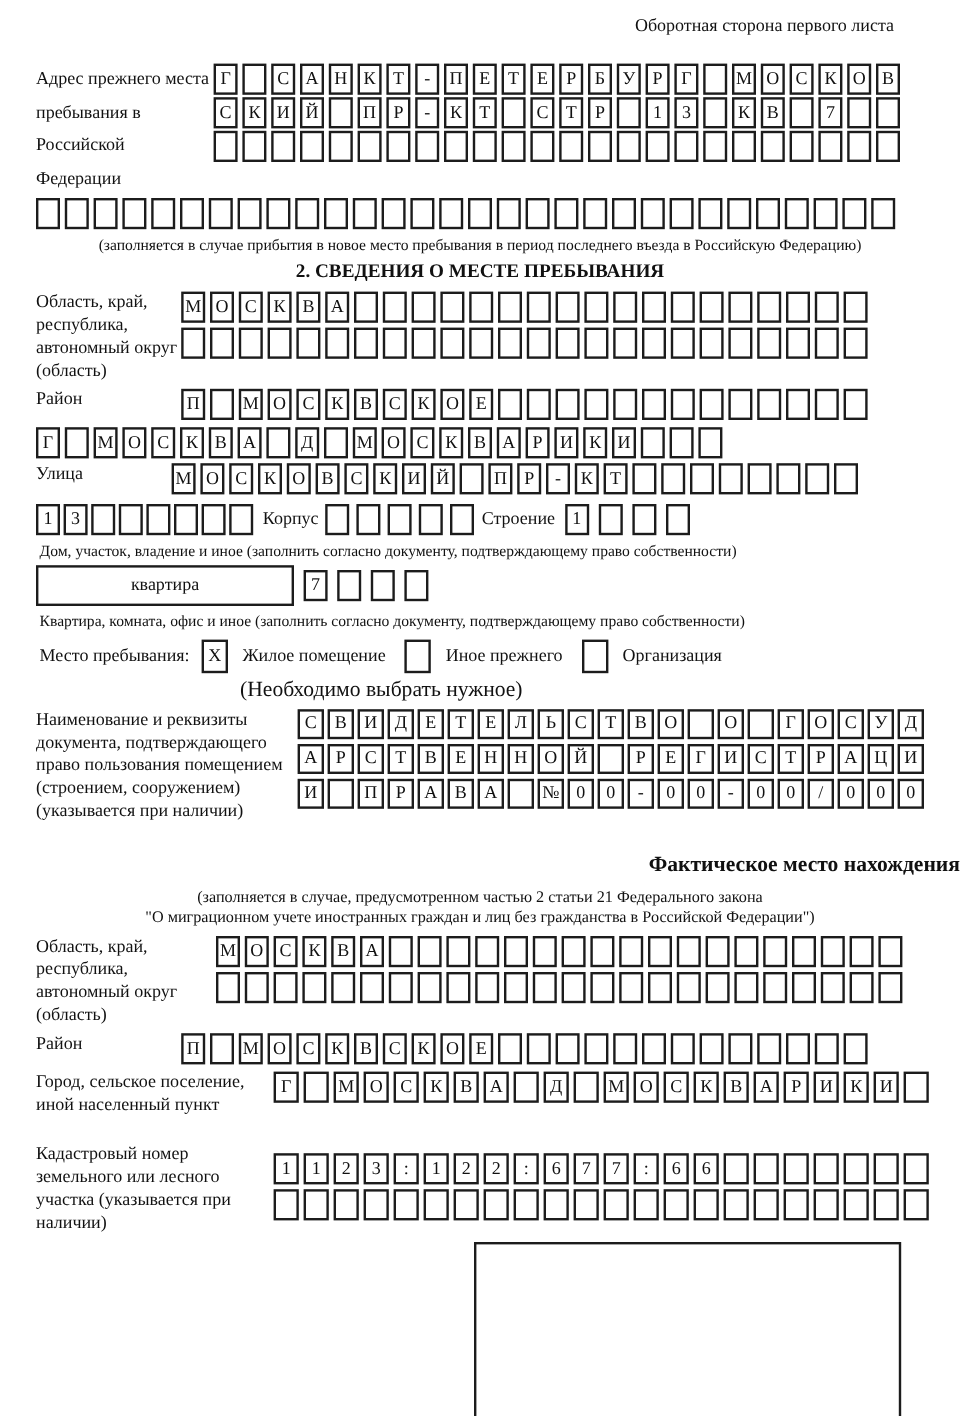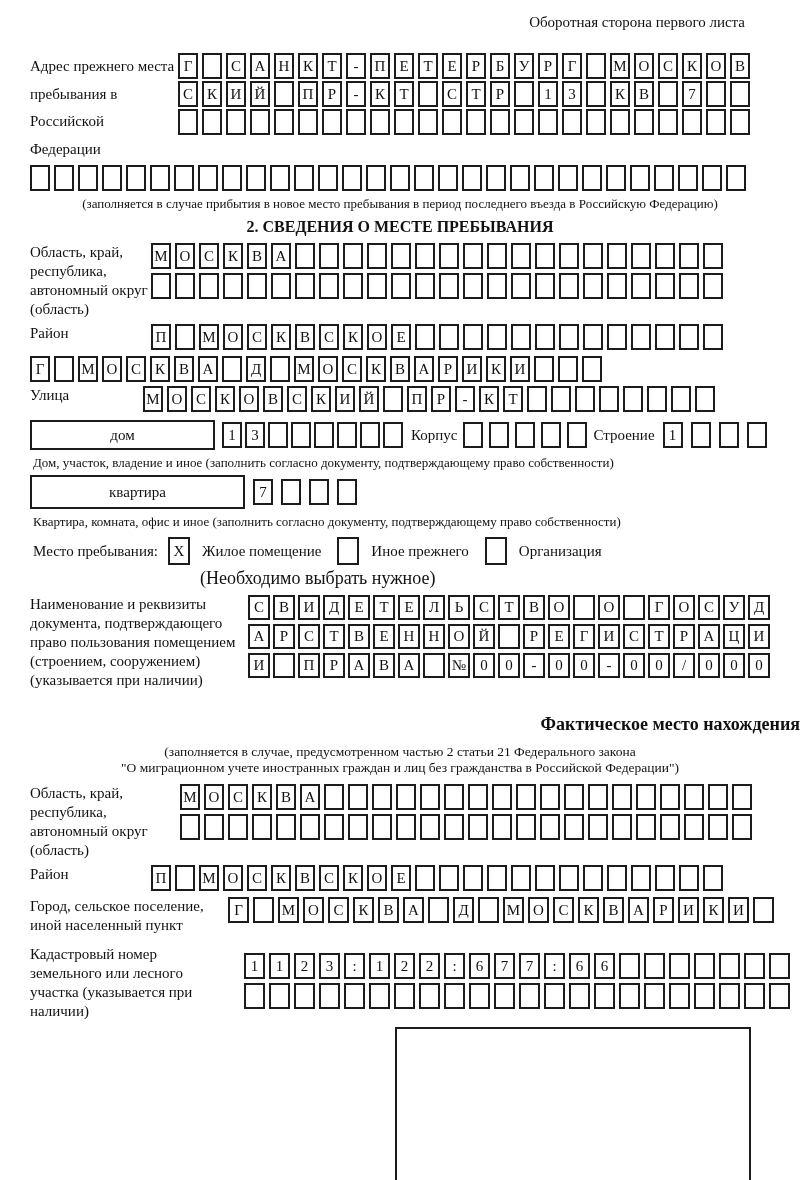--- a/index.html
+++ b/index.html
@@ -37,21 +37,21 @@
   .fullrow { padding-left: 30px; margin-top: 2px; }
 
   .caption { font-size: 13px; line-height: 15px; }
   .caption.center { text-align: center; margin-top: 5px; padding: 0 10px; }
   .caption.left { padding-left: 33px; margin-top: 5px; }
 
   .sec-title { text-align: center; font-weight: bold; font-size: 16px; margin-top: 7px; margin-bottom: 7px; }
   .sub-title { text-align: right; font-weight: bold; font-size: 18px; margin-top: 24px; }
 
   .mt4 { margin-top: 4px; } .mt5 { margin-top: 5px; } .mt6 { margin-top: 6px; }
-  .mt8 { margin-top: 8px; } .mt10 { margin-top: 10px; gap: 16px; }
+  .mt8 { margin-top: 8px; } .mt10 { margin-top: 22px; }
 
   .label-box {
     border: 2px solid #1c1c1c; display: flex; align-items: center; justify-content: center;
     font-size: 15px; flex-shrink: 0; background: #fff;
   }
   .house-row { display: flex; align-items: center; padding-left: 30px; margin-top: 8px; }
   .house-label { width: 185px; height: 30px; margin-right: 7px; }
   .apt-row { display: flex; align-items: center; padding-left: 30px; margin-top: 5px; }
   .apt-label { width: 215px; height: 34px; margin-right: 8px; }
   .inline-label { font-size: 15px; flex-shrink: 0; }
@@ -345,21 +345,20 @@
         <div class="cell"></div>
         <div class="cell"></div>
         <div class="cell"></div>
         <div class="cell"></div>
         <div class="cell"></div>
         <div class="cell"></div>
       </div>
   </div>
 
   <div class="house-row">
-    <div class="label-box house-label">дом</div>
     <div class="cells tight">
         <div class="cell">1</div>
         <div class="cell">3</div>
         <div class="cell"></div>
         <div class="cell"></div>
         <div class="cell"></div>
         <div class="cell"></div>
         <div class="cell"></div>
         <div class="cell"></div>
       </div>

